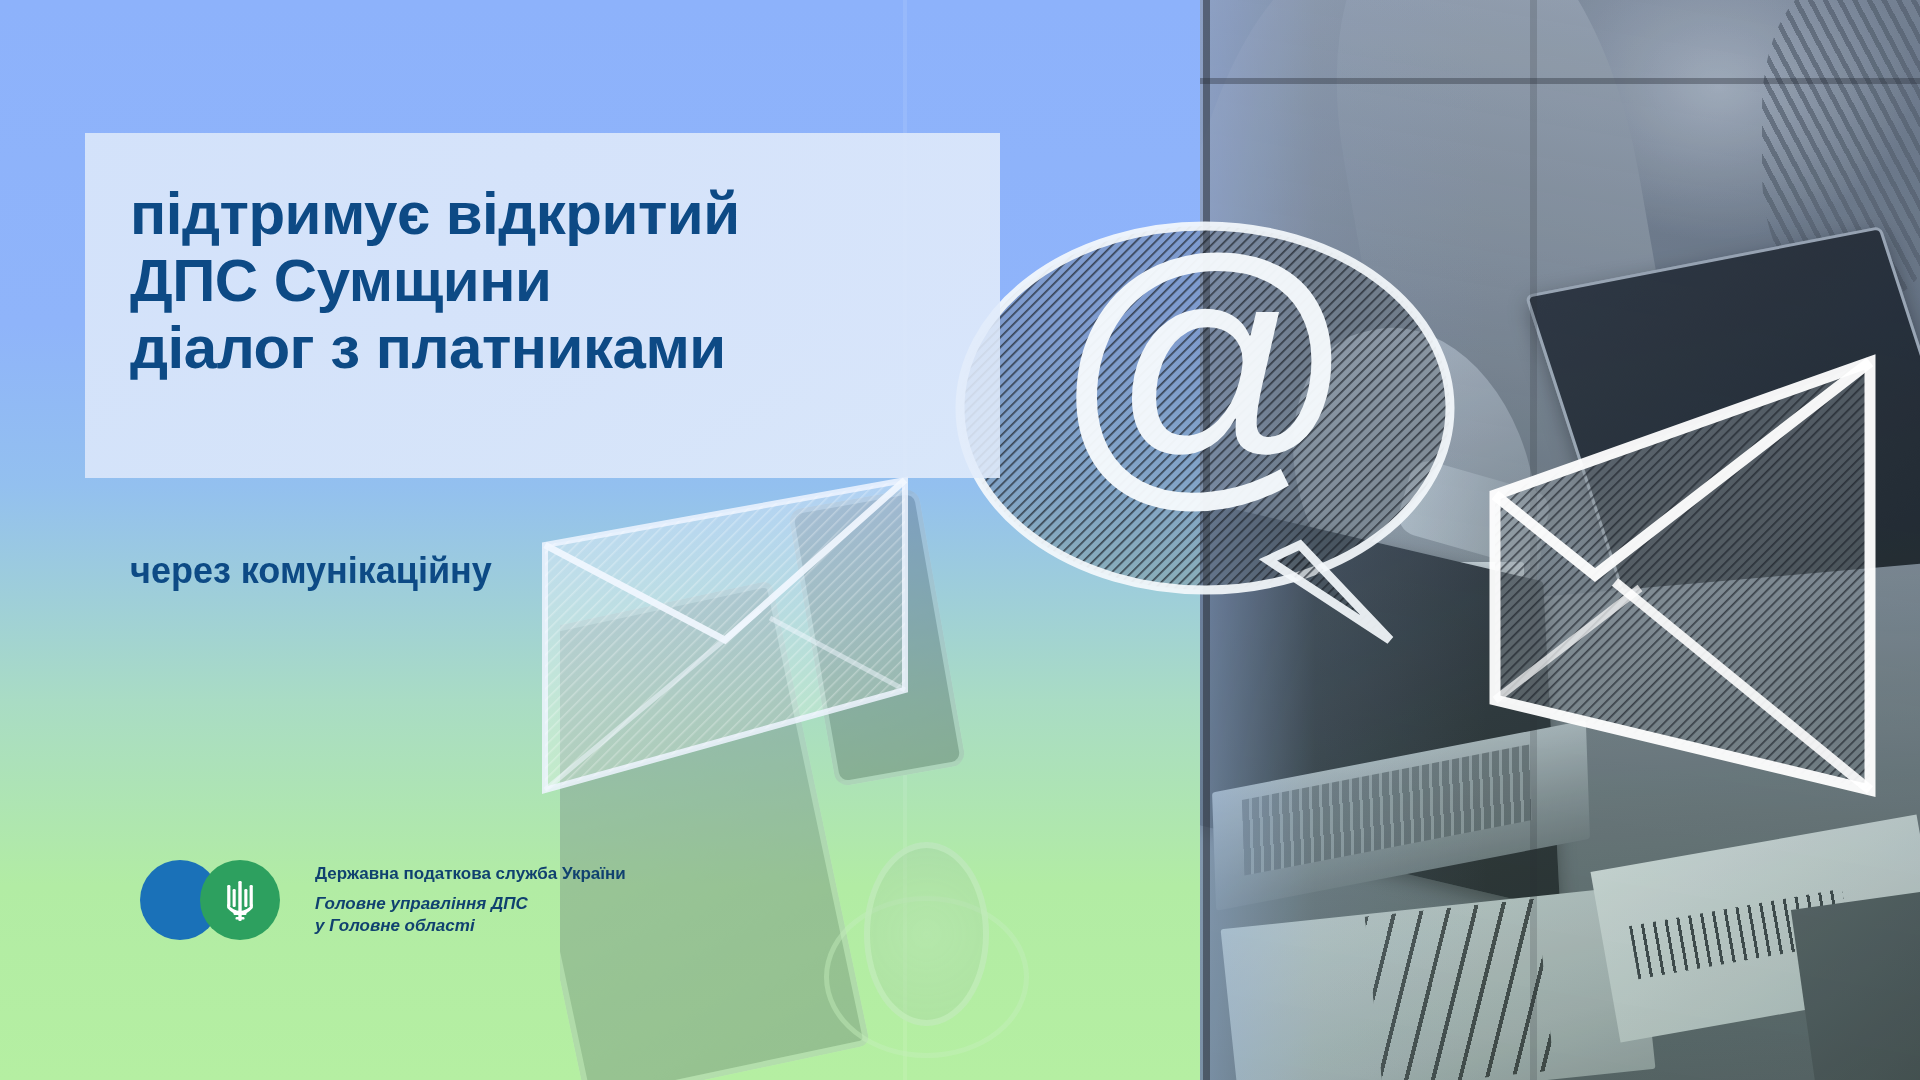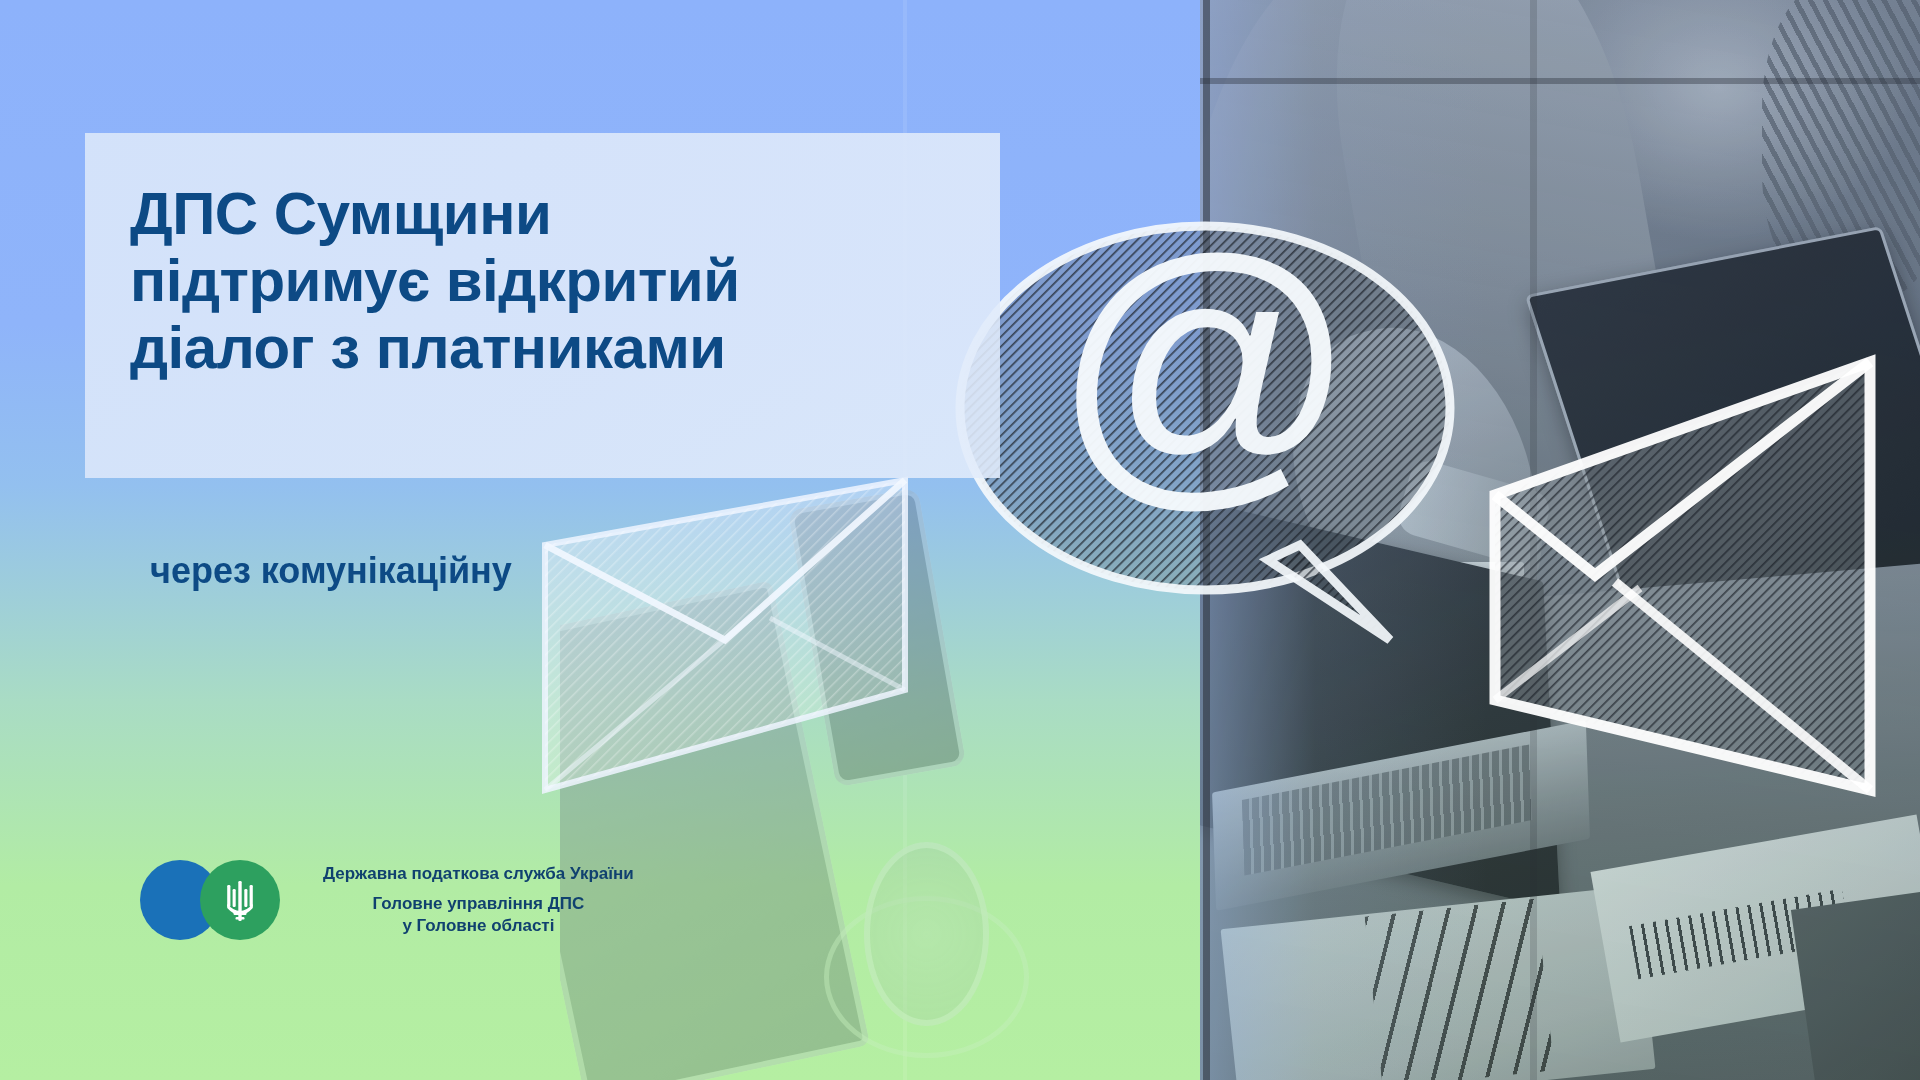--- a/index.html
+++ b/index.html
@@ -162,35 +162,35 @@
   }
   .headline{
     position:absolute;left:130px;top:180px;width:880px;
     color:#0d4a85;font-weight:700;font-size:60px;line-height:1.12;
     letter-spacing:-.5px;
   }
   .headline .l{display:block;white-space:nowrap;}
 
   .subhead{
     position:absolute;left:130px;top:548px;width:620px;
-    color:#0d4a85;font-weight:700;font-size:36px;line-height:1.28;margin-left:20px;
+    color:#0d4a85;font-weight:700;font-size:36px;line-height:1.28;
   }
   .subhead .l{display:block;white-space:nowrap;}
 
   
-  .logo{position:absolute;left:140px;top:855px;display:flex;align-items:center;gap:8px;text-align:center;}
+  .logo{position:absolute;left:140px;top:855px;display:flex;align-items:center;gap:0;}
   .logo-marks{position:relative;width:165px;height:90px;flex:none;}
   .dot{position:absolute;top:5px;width:80px;height:80px;border-radius:50%;}
   .dot.blue{left:0;background:#1a71b8;}
   .dot.green{left:60px;background:#2da05f;}
   .trident{position:absolute;left:84px;top:24px;width:32px;height:44px;}
   .logo-text{margin-left:10px;color:#10416f;}
   .logo-text .t1{font-size:17px;font-weight:700;line-height:1.25;margin-bottom:8px;}
   .logo-text .t2{font-size:17px;font-weight:700;line-height:1.3;}
-  .logo-text .t2 span{display:block;}
+  .logo-text .t2 span{display:block;font-style:italic;}
 </style>
 </head>
 <body>
 
 <div class="stage">
 
   <div class="photo">
     <div class="photo-base"></div>
     <div class="plant"></div>
     <div class="arm-a"></div>
@@ -262,22 +262,22 @@
       <polygon points="1495,495 1870,362 1870,790 1495,700" fill="url(#hatchDark)" opacity="0.95"></polygon>
       <polygon points="1495,495 1870,362 1870,790 1495,700" fill="none" stroke="#ffffff" stroke-width="11" stroke-opacity="0.95"></polygon>
       <polyline points="1495,495 1595,575 1870,362" fill="none" stroke="#ffffff" stroke-width="11" stroke-opacity="0.95"></polyline>
       <polyline points="1495,700 1640,588" fill="none" stroke="#ffffff" stroke-width="8" stroke-opacity="0.7"></polyline>
       <polyline points="1615,582 1870,790" fill="none" stroke="#ffffff" stroke-width="10" stroke-opacity="0.9"></polyline>
     </g>
   </svg>
 
   <div class="headline-box"></div>
   <div class="headline">
+    <span class="l">підтримує відкритий</span>
     <span class="l">ДПС Сумщини</span>
-    <span class="l">підтримує відкритий</span>
     <span class="l">діалог з платниками</span>
   </div>
 
   <div class="subhead">
     <span class="l">через комунікаційну</span>
   </div>
 
   <div class="logo">
     <div class="logo-marks">
       <div class="dot blue"></div>

